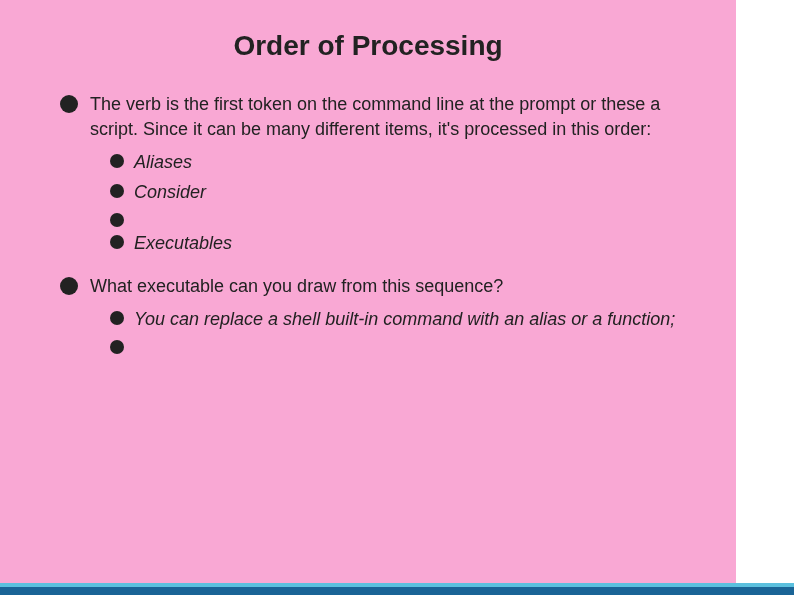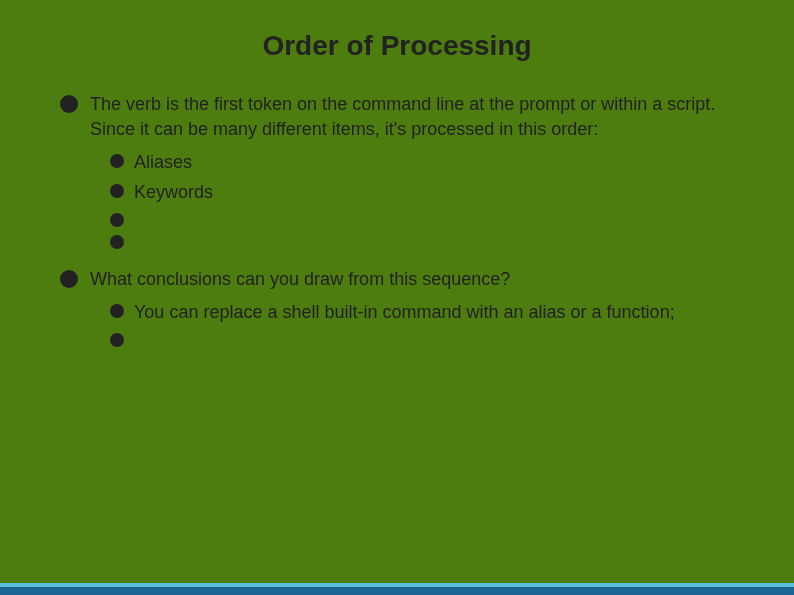--- a/index.html
+++ b/index.html
@@ -13,23 +13,23 @@
       height: 595px;
       background: #ffffff;
       font-family: Arial, Helvetica, sans-serif;
       font-size: 18px;
       color: #222222;
       overflow: hidden;
       position: relative;
     }
 
     .slide {
-      width: 794px;
+      width: 736px;
       height: 595px;
-      background: #4d7c0f;
+      background: #f9a8d4;
       padding: 30px 50px 40px 50px;
       position: relative;
     }
 
     .title {
       text-align: center;
       font-size: 28px;
       font-weight: bold;
       color: #222222;
       margin-bottom: 30px;
@@ -75,20 +75,21 @@
 
     .sub-list {
       margin-top: 8px;
       margin-left: 20px;
     }
 
     .sub-item {
       display: flex;
       align-items: flex-start;
       margin-bottom: 4px;
+      font-style: italic;
     }
 
     .bottom-bar {
       position: absolute;
       bottom: 0;
       left: 0;
       width: 794px;
       height: 8px;
       background: #1a6496;
     }
@@ -107,44 +108,45 @@
 
 <div class="slide">
 
   <div class="title">Order of Processing</div>
 
   <div class="content">
 
     <div class="bullet-item">
       <div class="bullet-dot"></div>
       <div class="bullet-text">
-        <span>The </span><span class="underline">verb</span><span> is the first token on the command line at the prompt or within a script. Since it can be many different items, it's processed in this order:</span>
+        <span>The </span><span class="underline">verb</span><span> is the first token on the command line at the prompt or these a script. Since it can be many different items, it's processed in this order:</span>
         <div class="sub-list">
           <div class="sub-item">
             <div class="bullet-dot-small"></div>
             <span>Aliases</span>
           </div>
           <div class="sub-item">
             <div class="bullet-dot-small"></div>
-            <span>Keywords</span>
+            <span>Consider</span>
           </div>
           <div class="sub-item">
             <div class="bullet-dot-small"></div>
           </div>
           <div class="sub-item">
             <div class="bullet-dot-small"></div>
+            <span>Executables</span>
           </div>
         </div>
       </div>
     </div>
 
     <div class="bullet-item">
       <div class="bullet-dot"></div>
       <div class="bullet-text">
-        <span>What conclusions can you draw from this sequence?</span>
+        <span>What executable can you draw from this sequence?</span>
         <div class="sub-list">
           <div class="sub-item">
             <div class="bullet-dot-small"></div>
             <span>You can replace a shell built-in command with an alias or a function;</span>
           </div>
           <div class="sub-item">
             <div class="bullet-dot-small"></div>
           </div>
         </div>
       </div>

